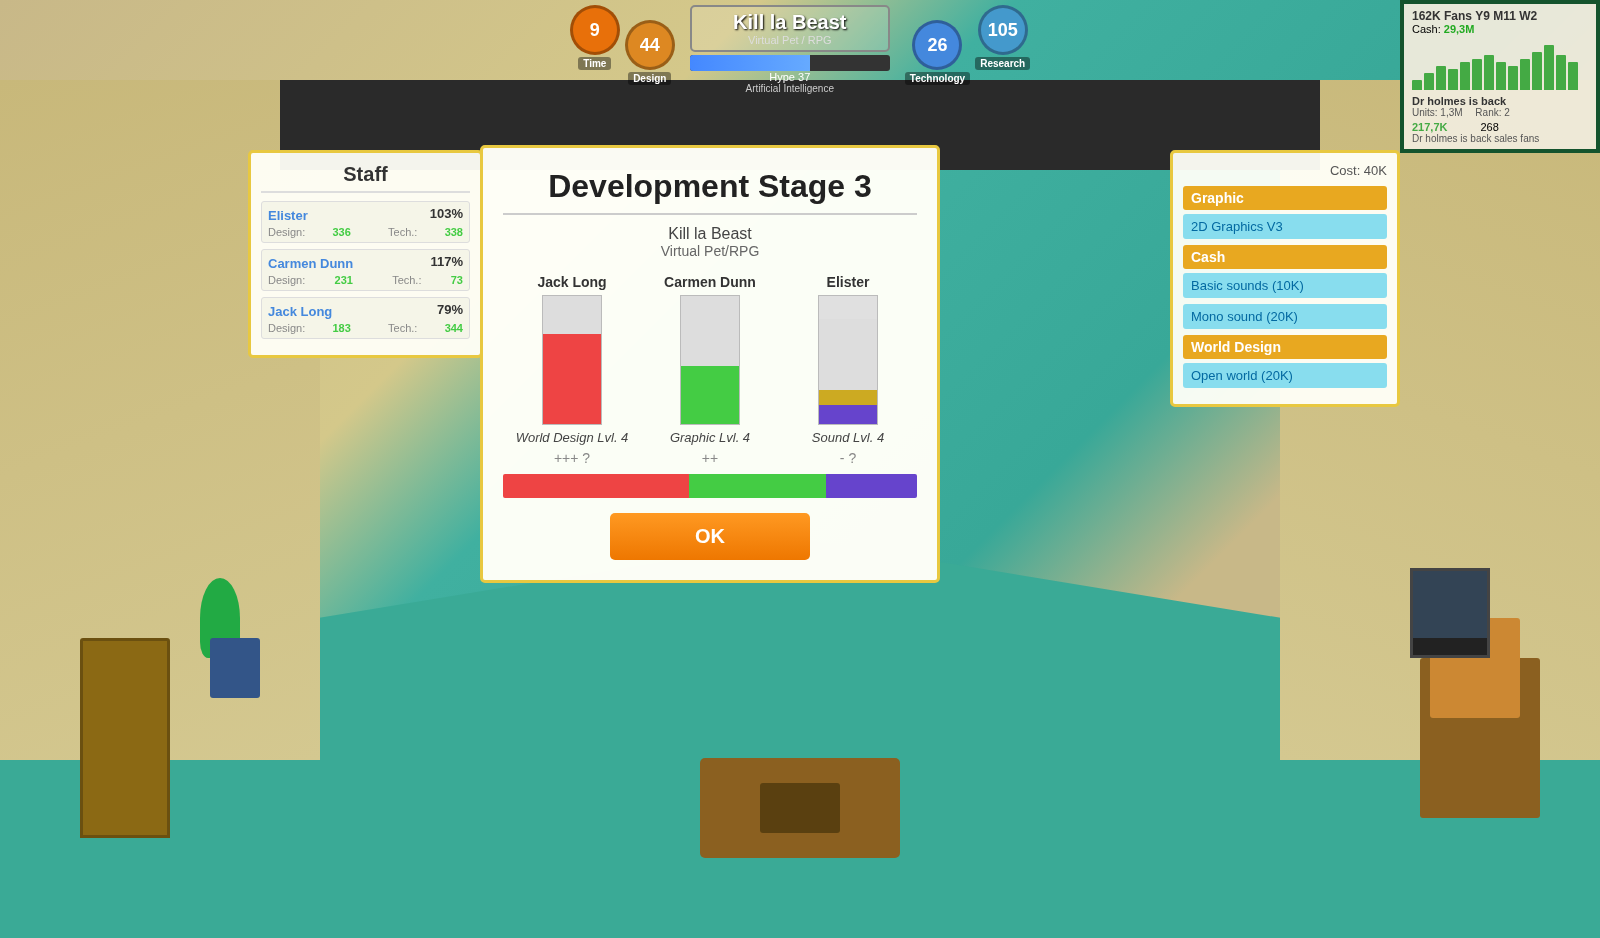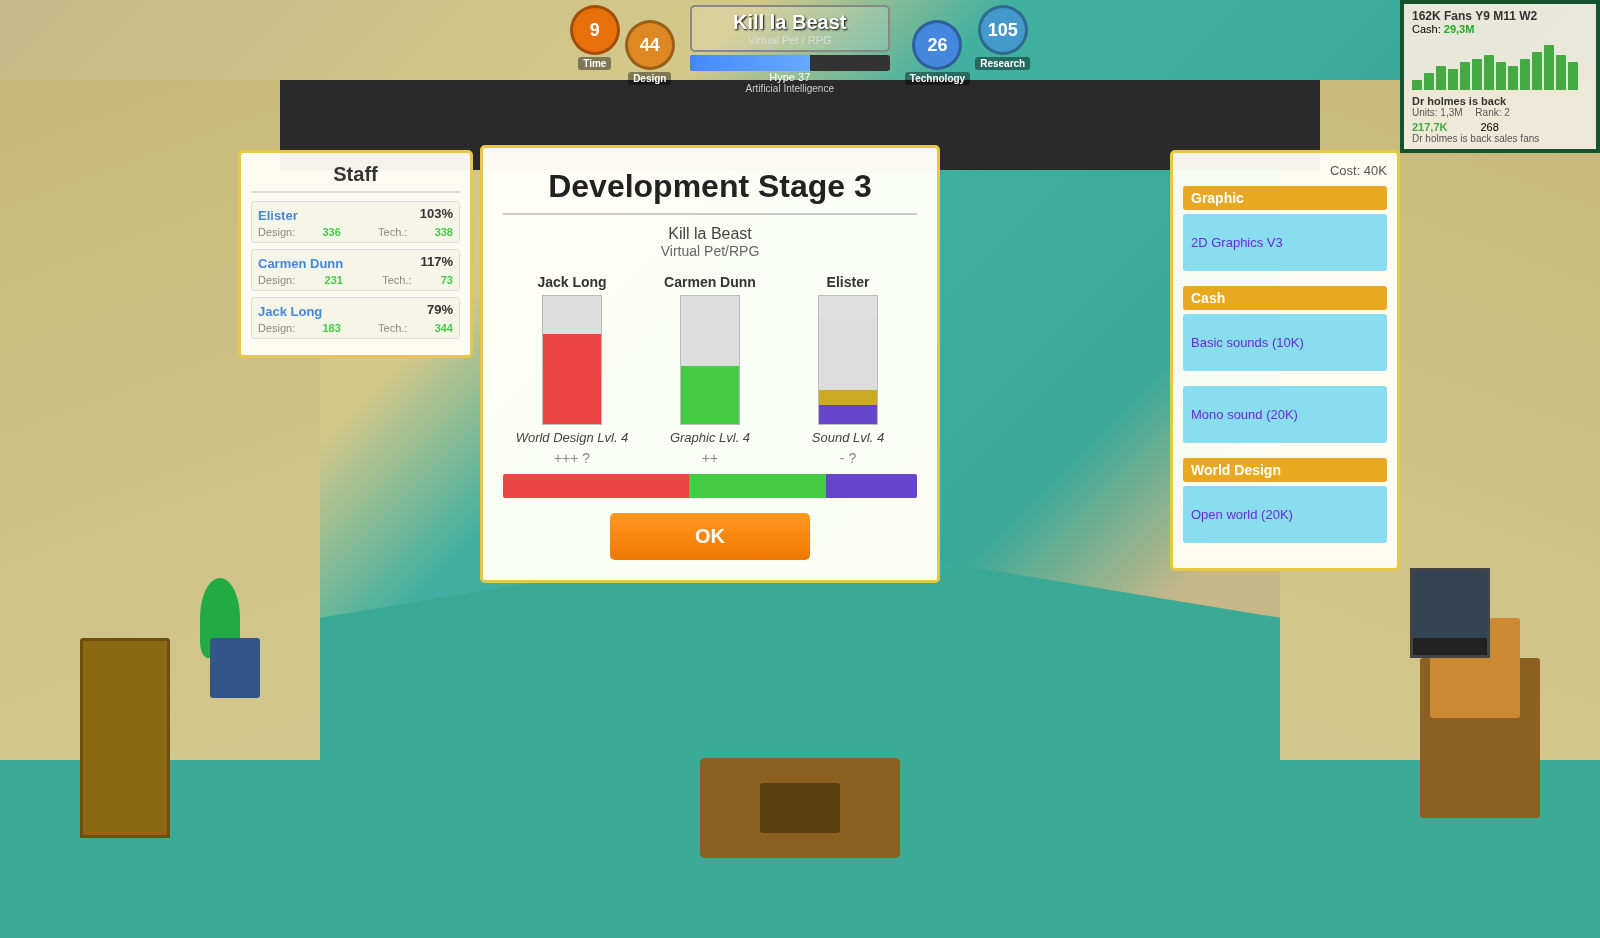--- a/index.html
+++ b/index.html
@@ -163,21 +163,21 @@
 
     .product-name-bold {
       font-weight: bold;
       font-size: 11px;
       color: #333;
     }
 
     
     .staff-panel {
       position: absolute;
-      left: 238px;
+      left: 248px;
       top: 150px;
       width: 235px;
       background: rgba(255,255,248,0.95);
       border: 3px solid #e8c840;
       border-radius: 5px;
       padding: 10px;
       z-index: 50;
     }
 
     .panel-title {
@@ -368,25 +368,25 @@
       color: white;
       font-size: 14px;
       font-weight: bold;
       padding: 4px 8px;
       border-radius: 3px;
       margin-bottom: 4px;
     }
 
     .feature-item {
       background: #88ddee;
-      color: #6d28d9;
+      color: #0369a1;
       font-size: 13px;
-      padding: 21px 8px;
+      padding: 5px 8px;
       border-radius: 3px;
-      margin-bottom: 15px;
+      margin-bottom: 6px;
     }
   </style>
 </head>
 <body>
 
 <div class="room">
 
   <div style="position:absolute;bottom:0;left:0;right:0;height:420px;background:#3aaa96;clip-path:polygon(10% 30%,50% 5%,90% 30%,100% 35%,100%100%,0%100%,0%35%);"></div>
 
   <div style="position:absolute;top:80px;left:0;width:320px;height:680px;background:linear-gradient(160deg,#c8b87a,#d4c890);z-index:1;"></div>

